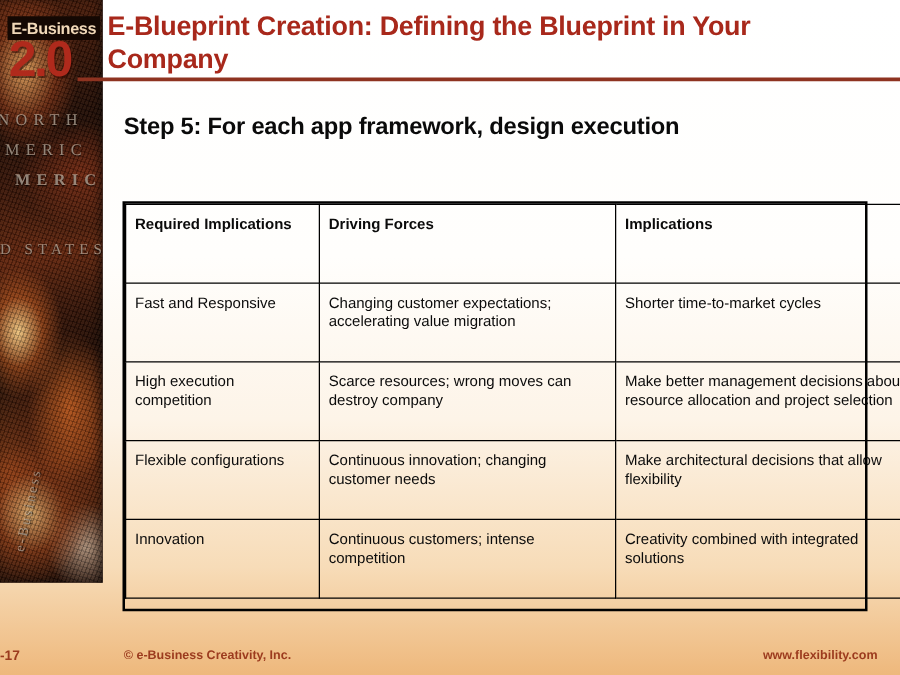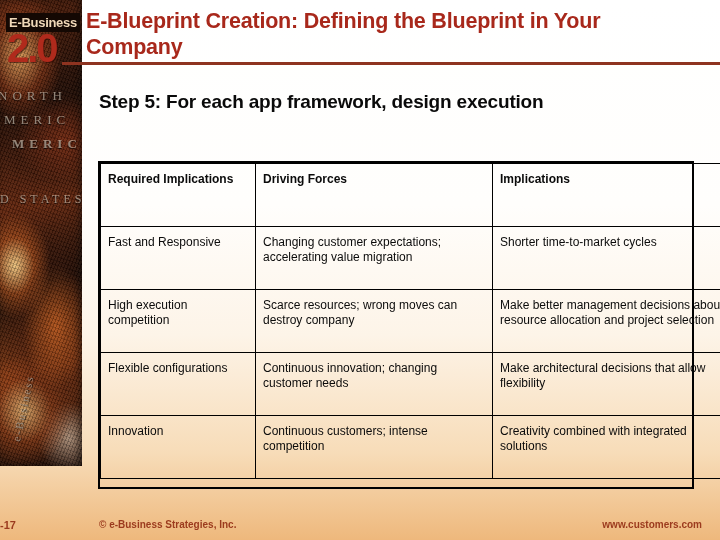--- a/index.html
+++ b/index.html
@@ -272,17 +272,17 @@
         <tr class="body">
           <td class="col-a">Innovation</td>
           <td class="col-b">Continuous customers; intense competition</td>
           <td class="col-c">Creativity combined with integrated solutions</td>
         </tr>
       </tbody>
     </table>
   </div>
   <div id="table-frame"></div>
 
-  <div id="footer-copyright">© e-Business Strategies, Inc.</div>
+  <div id="footer-copyright">© e-Business Creativity, Inc.</div>
   <div id="footer-page">-17</div>
-  <div id="footer-url">www.customers.com</div>
+  <div id="footer-url">www.flexibility.com</div>
 
 </div>
 
 </body></html>

